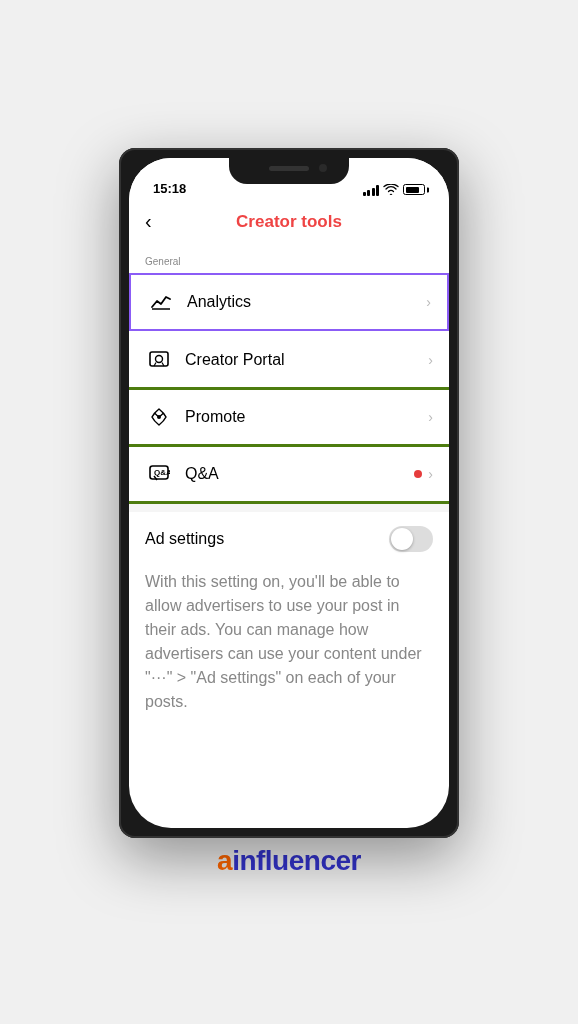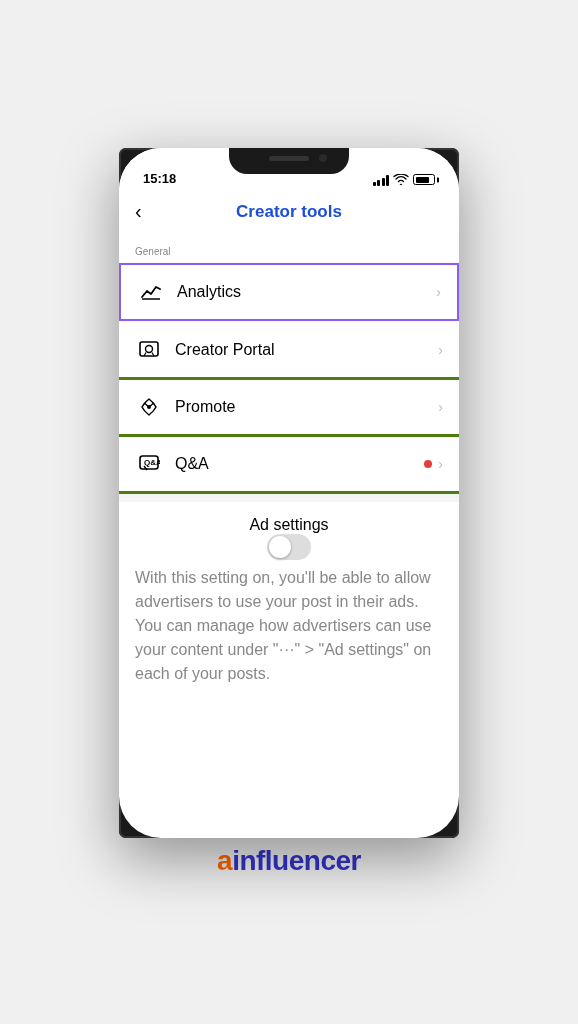--- a/index.html
+++ b/index.html
@@ -17,22 +17,22 @@
       display: flex;
       flex-direction: column;
       align-items: center;
       justify-content: center;
       background: #f0f0f0;
     }
     .phone-outer {
       width: 340px;
       height: 690px;
       background: #1a1a1a;
-      border-radius: 7px;
-      padding: 0;
+      border-radius: 16px;
+      padding: 10px;
       box-shadow: 0 20px 60px rgba(0,0,0,0.4), inset 0 0 0 2px #333;
       position: relative;
     }
     .phone-inner {
       width: 100%;
       height: 100%;
       background: #fff;
       border-radius: 42px;
       overflow: hidden;
       position: relative;
@@ -140,21 +140,21 @@
       position: absolute;
       left: 16px;
       font-size: 20px;
       color: #000;
       cursor: pointer;
       font-weight: 300;
     }
     .header-title {
       font-size: 17px;
       font-weight: 700;
-      color: #1d4ed8;
+      color: #ef4444;
     }
     
     .content {
       flex: 1;
       overflow-y: auto;
       padding: 0;
     }
     .section-label {
       font-size: 10px;
       color: #888;
@@ -206,22 +206,21 @@
     }
     
     .setting-item {
       padding: 14px 16px;
       background: #fff;
     }
     .setting-row {
       display: flex;
       align-items: center;
       justify-content: space-between;
-      margin-bottom: 6px;
-      flex-direction: column;
+      margin-bottom: 18px;
     }
     .setting-label {
       font-size: 16px;
       font-weight: 500;
       color: #000;
     }
     .toggle {
       width: 44px;
       height: 26px;
       background: #ddd;

